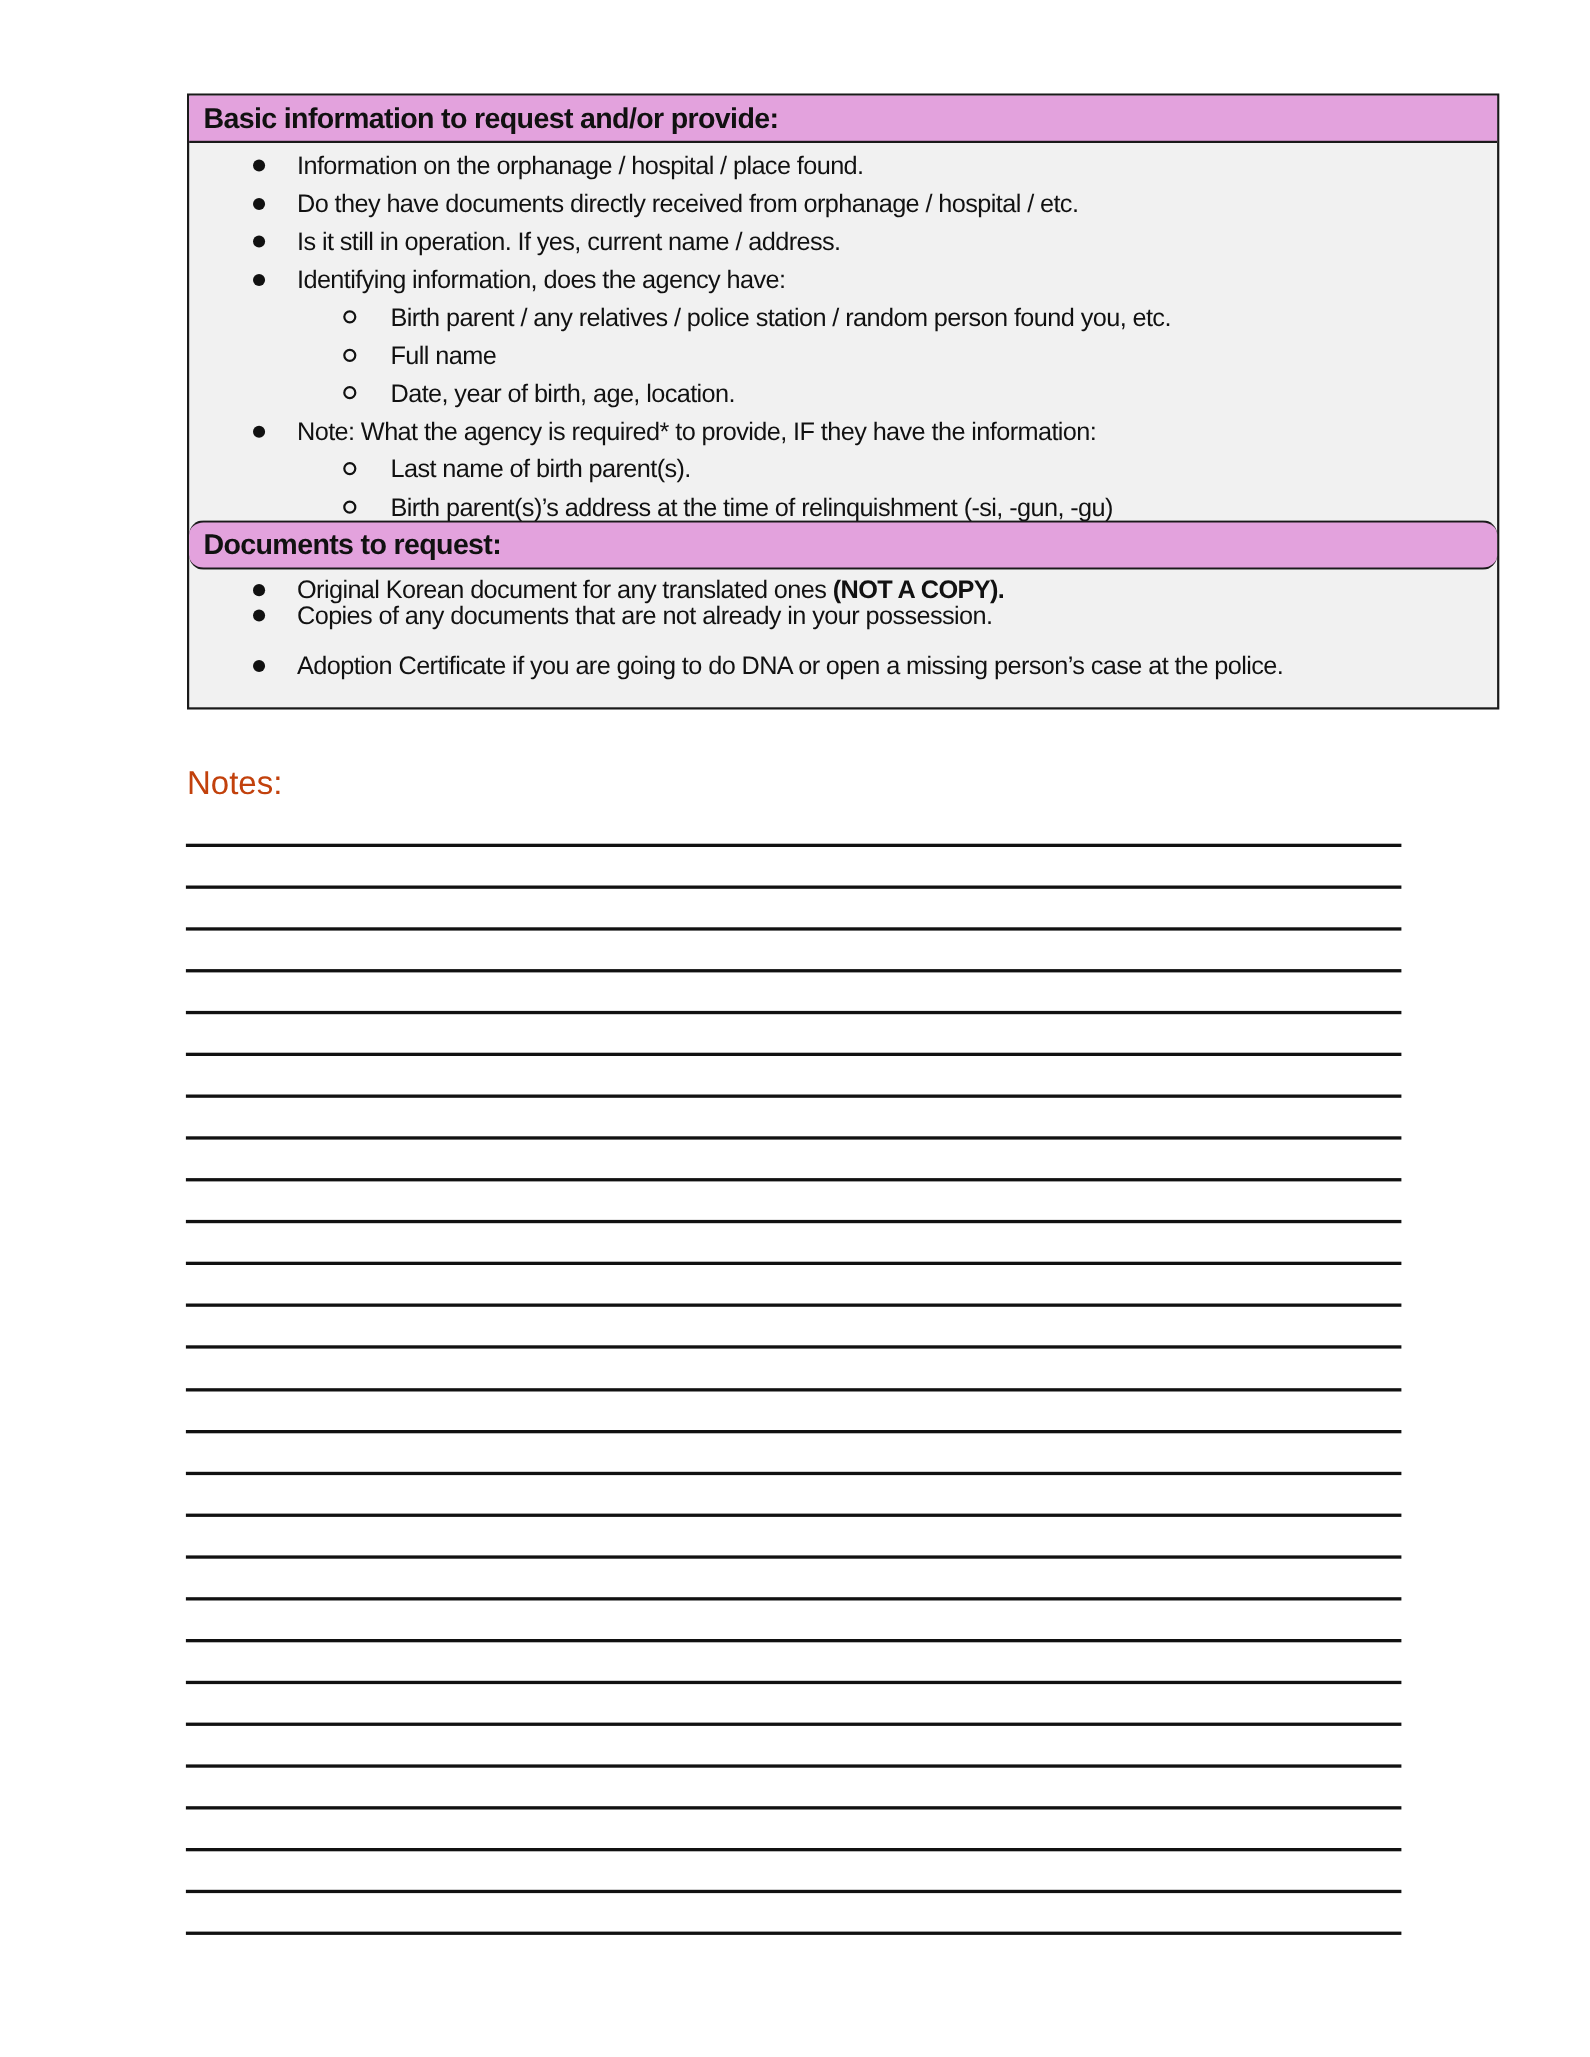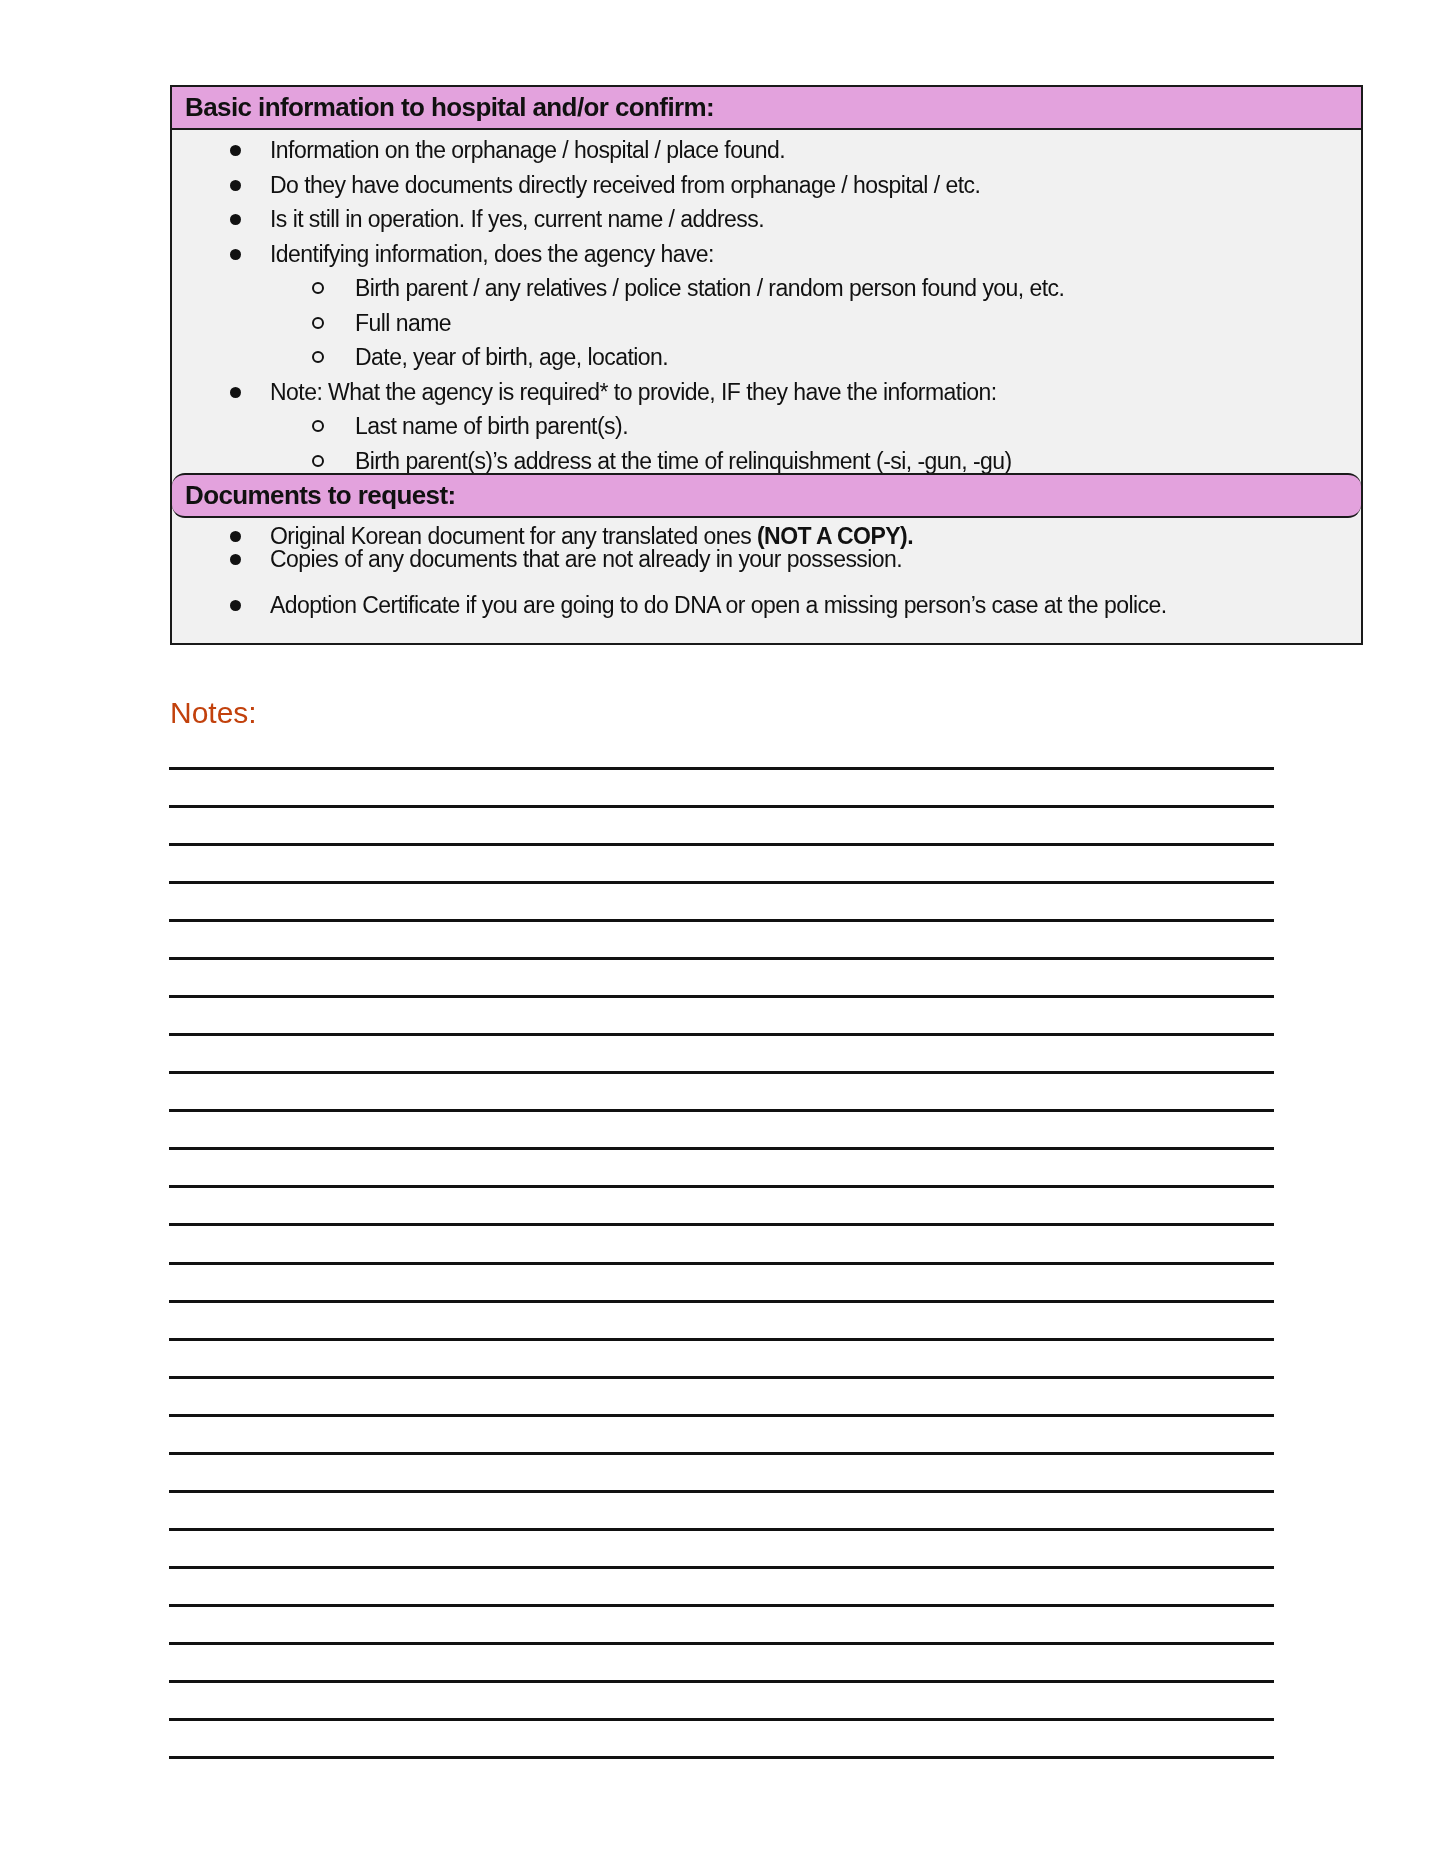--- a/index.html
+++ b/index.html
@@ -20,21 +20,21 @@
   .txt1 { position:absolute; left:98px;text-align:right; }
   .txt2 { position:absolute; left:183px; }
   .bold { font-weight:bold; }
   .notes { position:absolute; left:170px; top:696px; font-size:30px; color:#c2410c; }
   .rule { position:absolute; left:169px; width:1105px; height:3px; background:#111; }
 </style>
 </head>
 <body>
 
 <div class="box">
-  <div class="hdr hdr1">Basic information to hospital and/or confirm:</div>
+  <div class="hdr hdr1">Basic information to request and/or provide:</div>
 
   <div class="row" style="top:46px">
     <span class="bul"></span>
     <span class="txt1">Information on the orphanage / hospital / place found.</span>
   </div>
   <div class="row" style="top:80.5px">
     <span class="bul"></span>
     <span class="txt1">Do they have documents directly received from orphanage / hospital / etc.</span>
   </div>
   <div class="row" style="top:115px">

